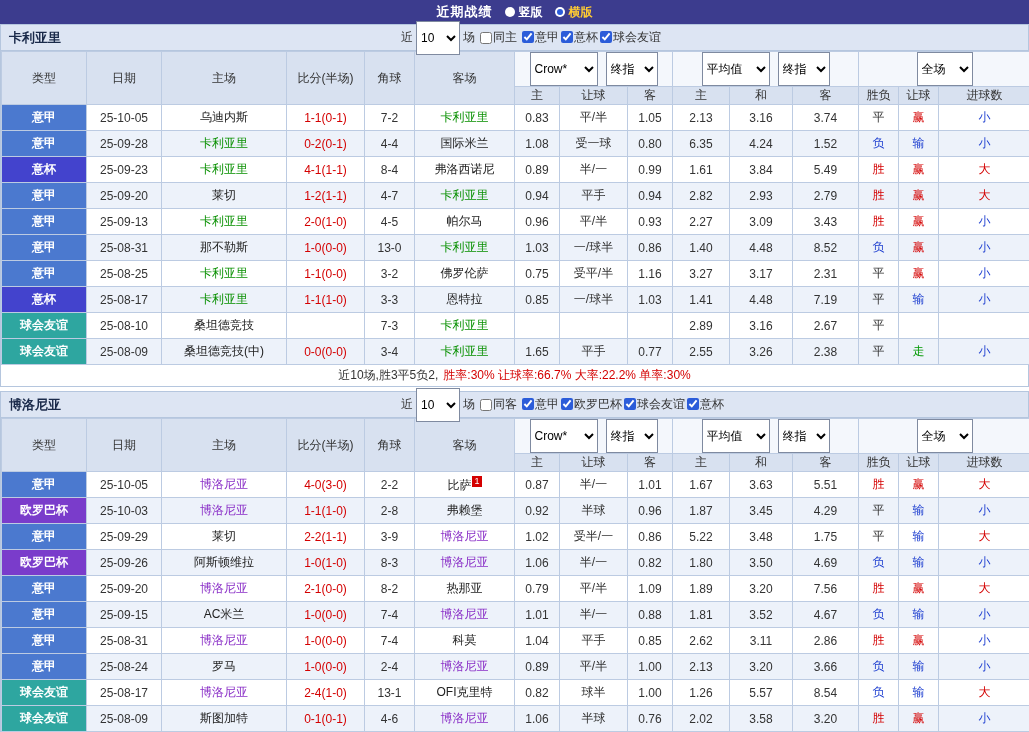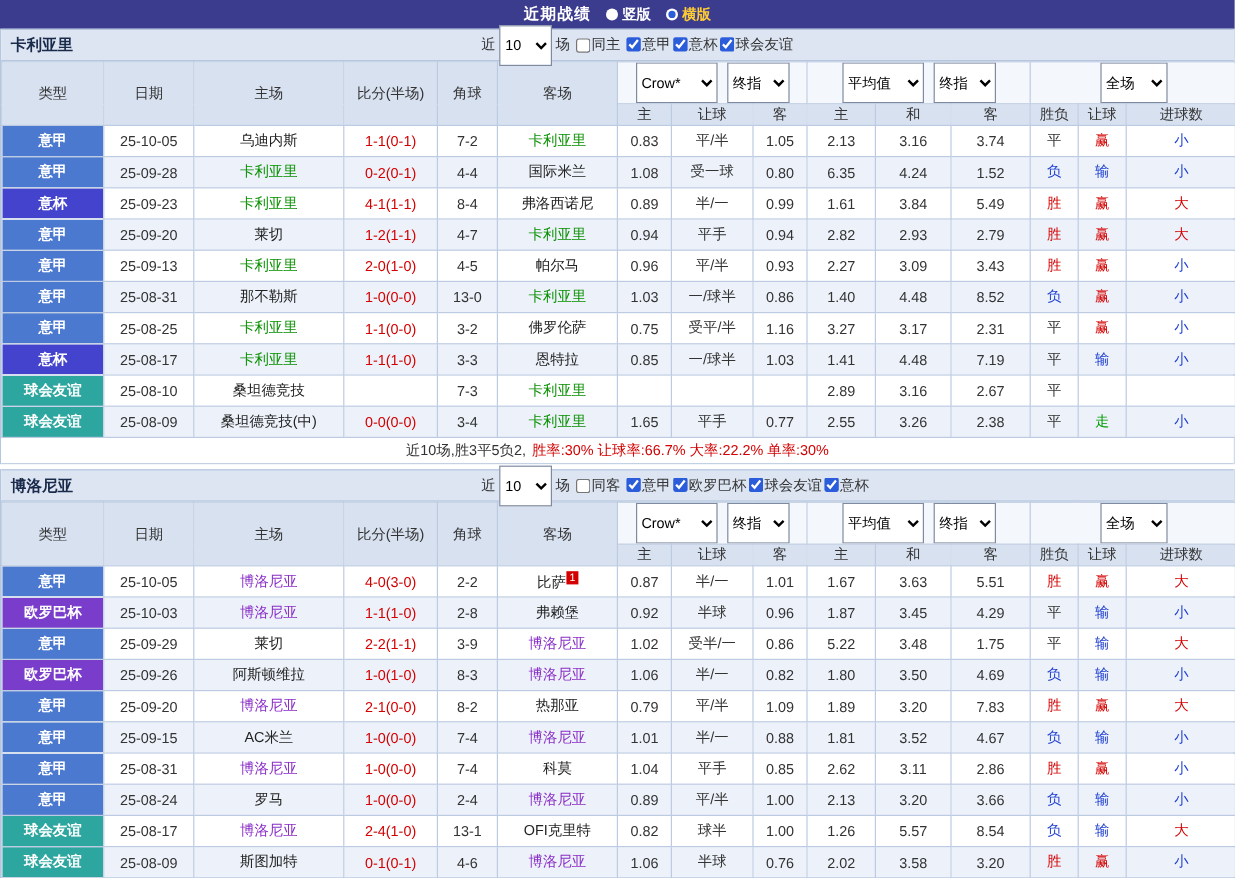--- a/index.html
+++ b/index.html
@@ -493,21 +493,21 @@
           <td>25-09-20</td>
           <td class="team" style="color: rgb(138, 47, 199);">博洛尼亚</td>
           <td class="score">2-1(0-0)</td>
           <td>8-2</td>
           <td class="team">热那亚</td>
           <td>0.79</td>
           <td>平/半</td>
           <td>1.09</td>
           <td>1.89</td>
           <td>3.20</td>
-          <td>7.83</td>
+          <td>7.56</td>
           <td class="res" style="color: rgb(212, 0, 0);">胜</td>
           <td class="res" style="color: rgb(212, 0, 0);">赢</td>
           <td class="res" style="color: rgb(212, 0, 0);">大</td>
         </tr>
         <tr class="alt">
           <td class="type-cell" style="background: rgb(75, 121, 207);">意甲</td>
           <td>25-09-15</td>
           <td class="team">AC米兰</td>
           <td class="score">1-0(0-0)</td>
           <td>7-4</td>

